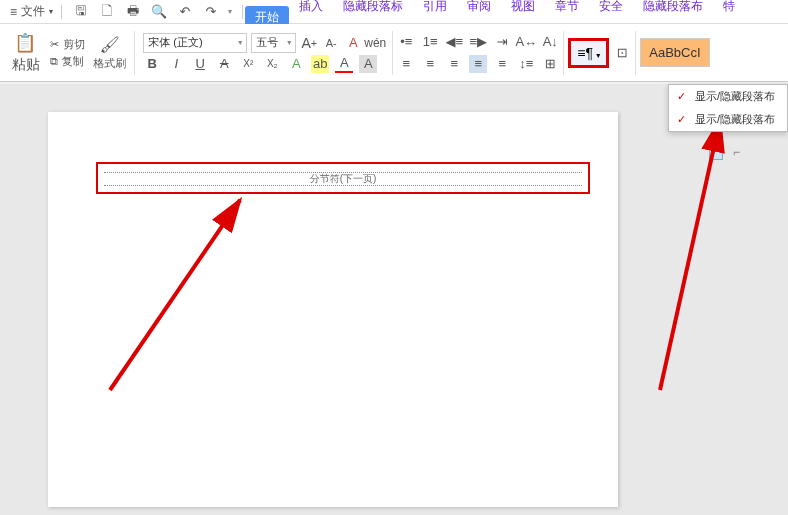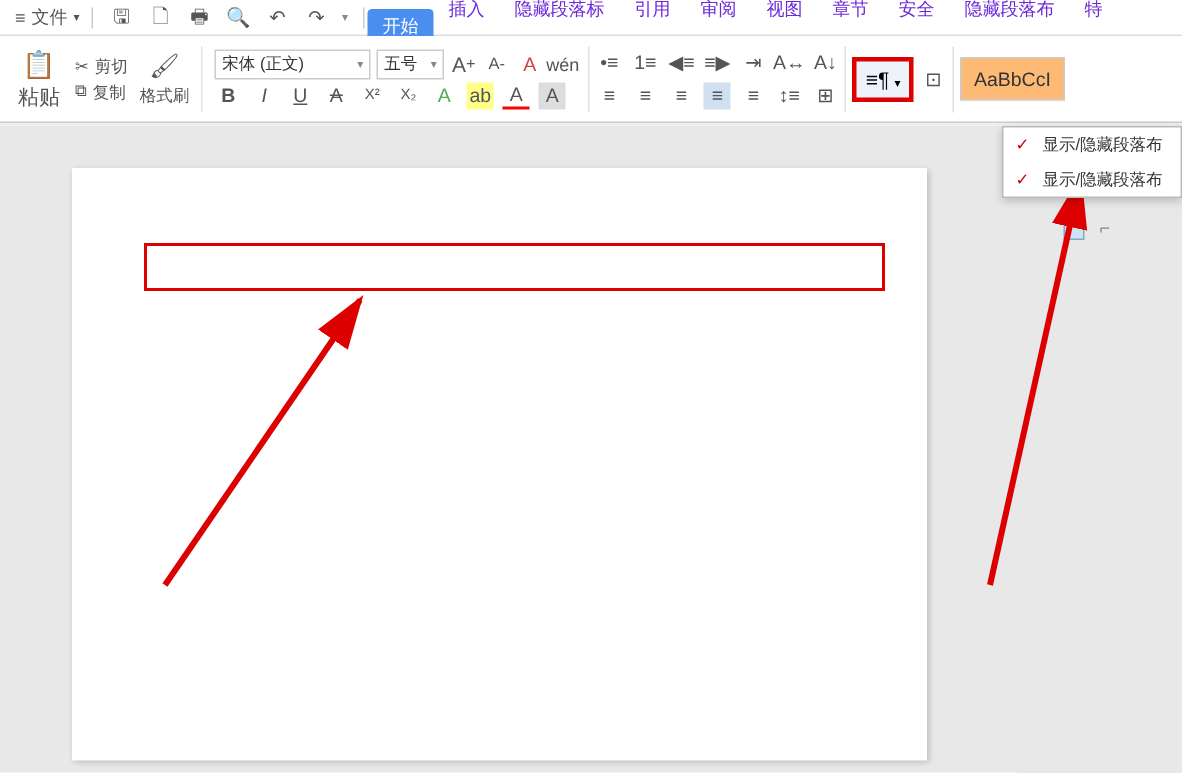--- a/index.html
+++ b/index.html
@@ -211,20 +211,23 @@
       <span class="check">✓</span>
       <span>显示/隐藏段落布</span>
     </div>
   </div>
 </div>
 
 <div class="workspace">
   <div class="page-area">
     <div class="page">
       <div class="section-box"></div>
+      <div class="section-line">
+        <span>分节符(下一页)</span>
+      </div>
     </div>
   </div>
   <div class="sidebar-doc">
     <span class="doc-ico"></span>
     <span style="color:#888">⌐</span>
   </div>
 </div>
 
 <svg class="arrow-anno" style="left:100px;top:180px" width="160" height="220">
   <defs>

